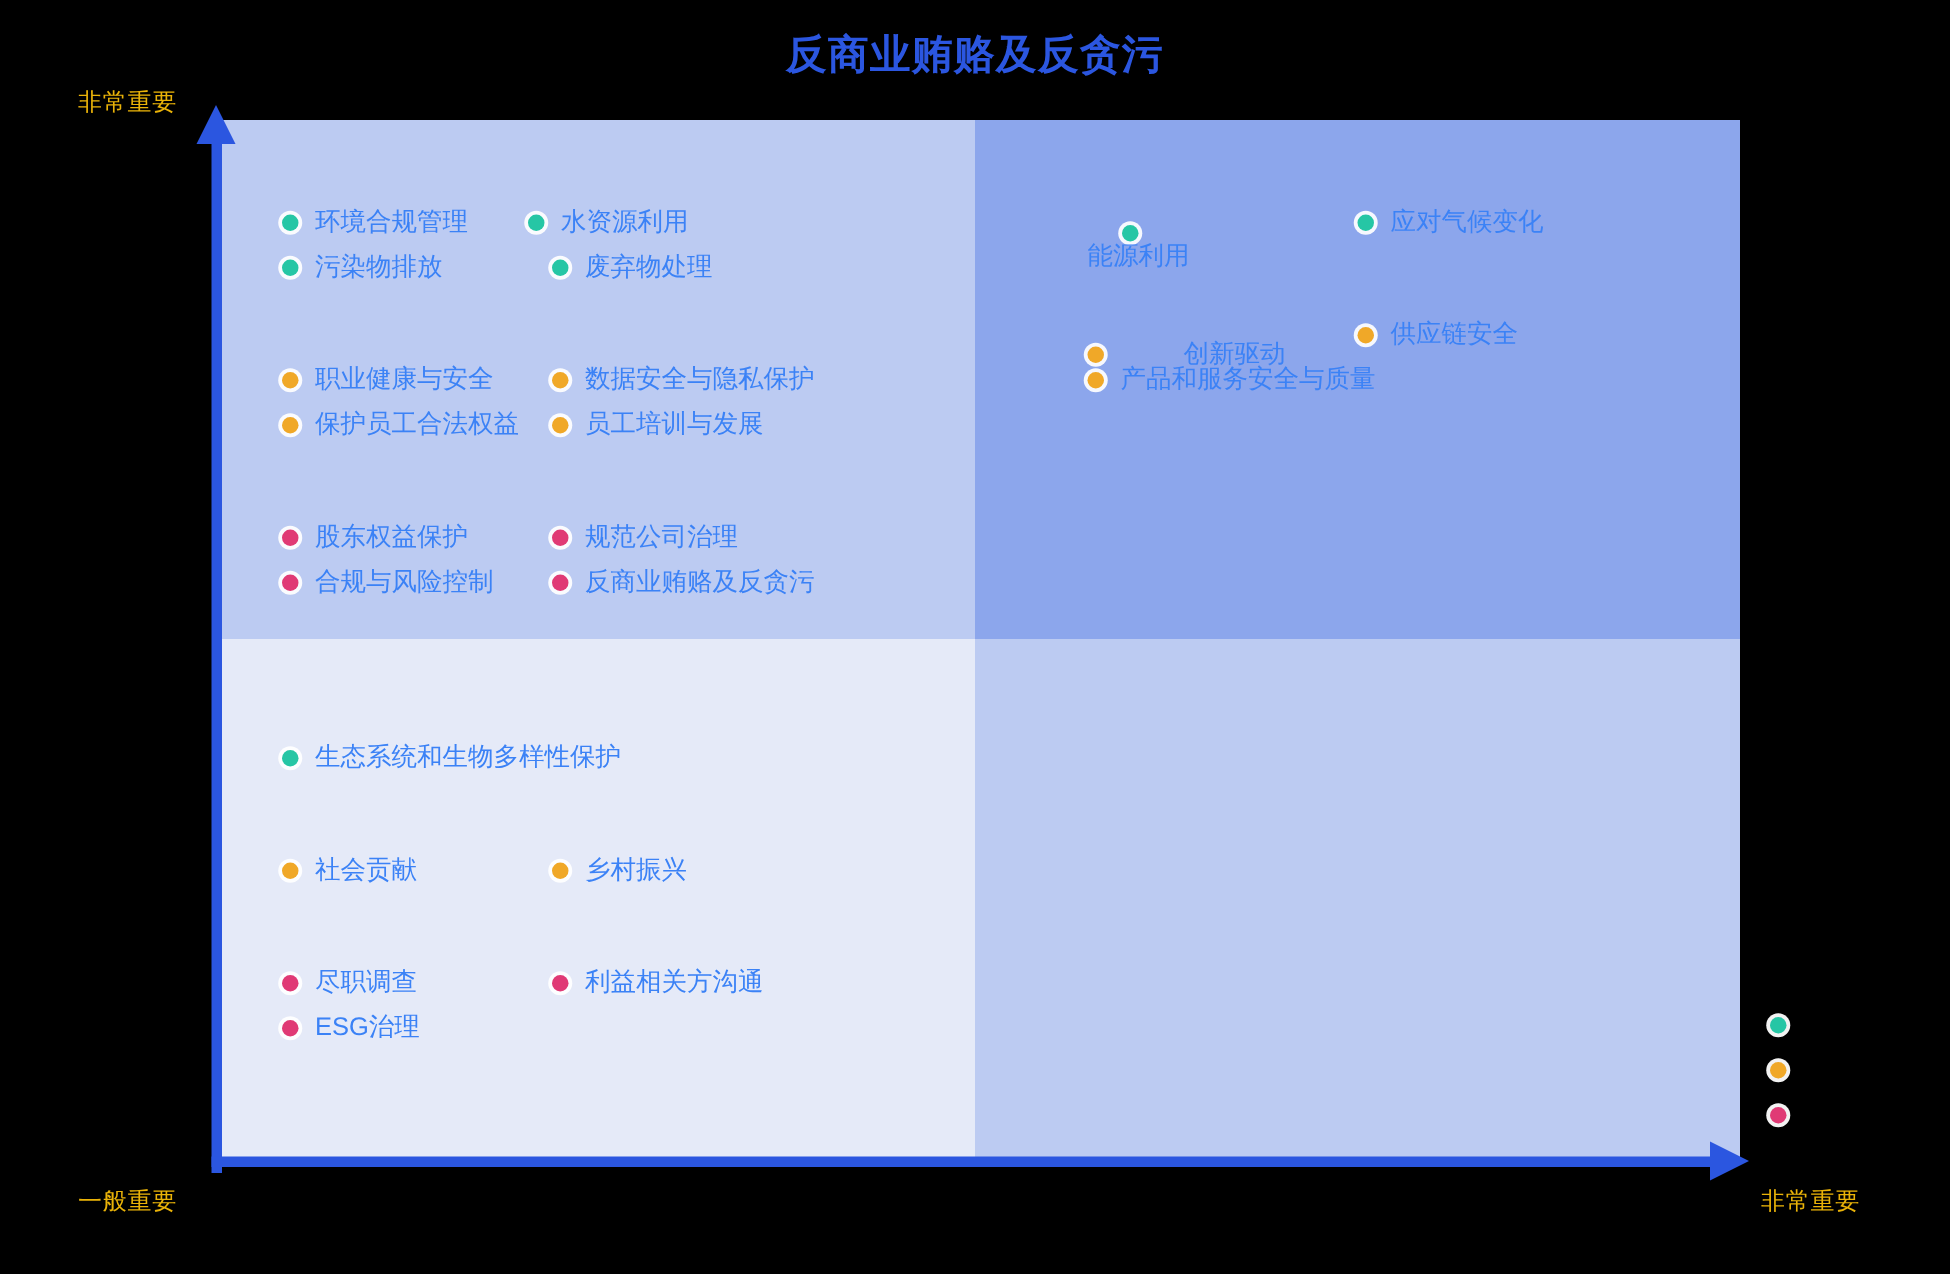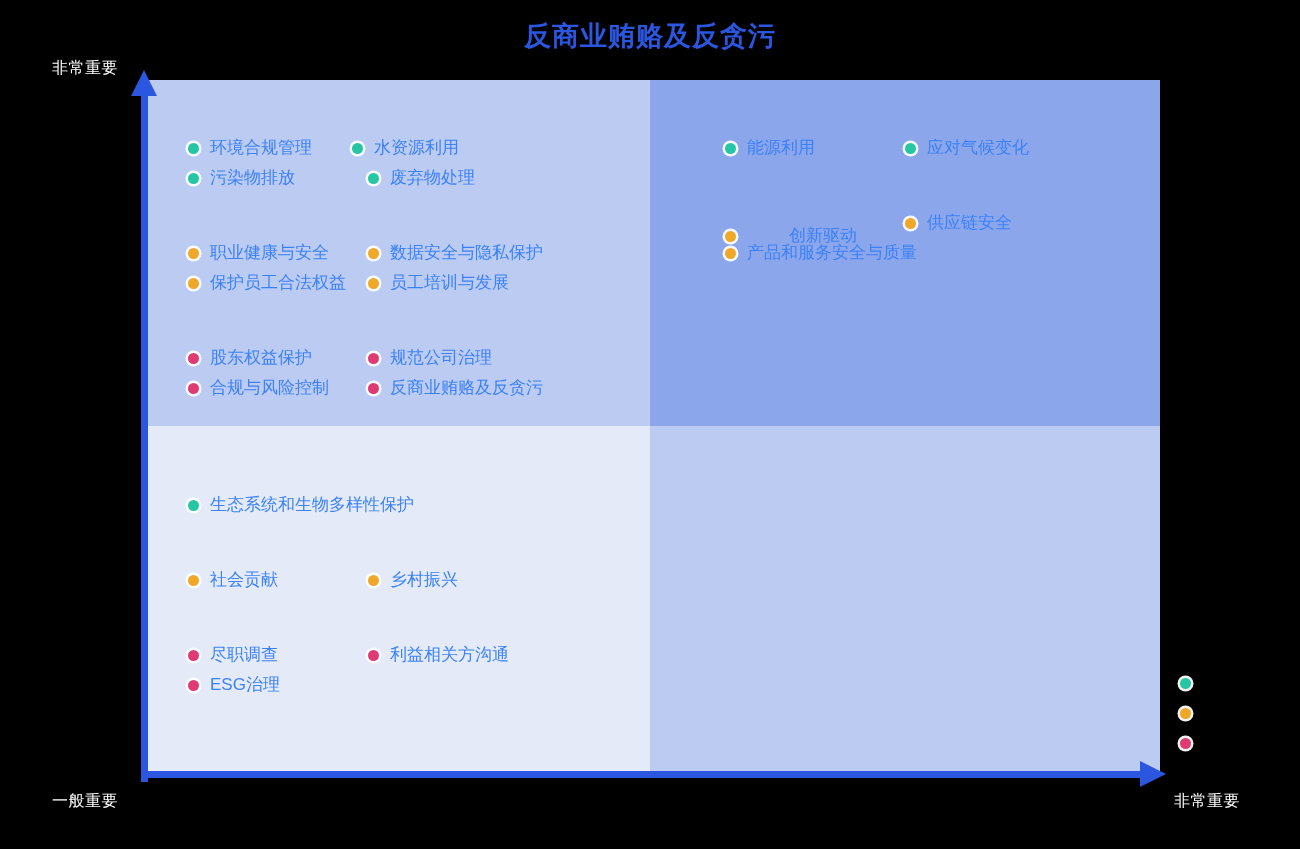--- a/index.html
+++ b/index.html
@@ -97,21 +97,21 @@
     width: 0; height: 0;
     border-top: 13px solid transparent;
     border-bottom: 13px solid transparent;
     border-left: 26px solid #2B56E0;
   }
 
   
   .axis-label {
     position: absolute;
     font-size: 16px;
-    color: #ffffff;
+    color: #eab308;
     white-space: nowrap;
     letter-spacing: 0.5px;
   }
   #axis-label-y-top    { left: 52px;  top: 58px; }
   #axis-label-y-bottom { left: 52px;  top: 791px; }
   #axis-label-x-right  { left: 1174px; top: 791px; }
 
   
   .item-group {
     position: absolute;
@@ -236,21 +236,21 @@
       <div class="item" style="left: 180px; top: 0px;">
         <span class="item-dot dot-gov" style="background: rgb(224, 58, 117);"></span>
         <span class="item-label">规范公司治理</span>
       </div>
       <div class="item" style="left: 180px; top: 30px;">
         <span class="item-dot dot-gov" style="background: rgb(224, 58, 117);"></span>
         <span class="item-label">反商业贿赂及反贪污</span>
       </div>
     </div>
     <div class="item-group" style="left: 725px; top: 138px;">
-      <div class="item" style="left: 0px; top: 0px;">
+      <div class="item" style="left: 0px; top: 12px; flex-direction: column;">
         <span class="item-dot dot-env" style="background: rgb(38, 198, 165);"></span>
         <span class="item-label">能源利用</span>
       </div>
       <div class="item" style="left: 180px; top: 0px;">
         <span class="item-dot dot-env" style="background: rgb(38, 198, 165);"></span>
         <span class="item-label">应对气候变化</span>
       </div>
     </div>
     <div class="item-group" style="left: 725px; top: 213px;">
       <div class="item" style="left: 0px; top: 13px; gap: 42px;">

